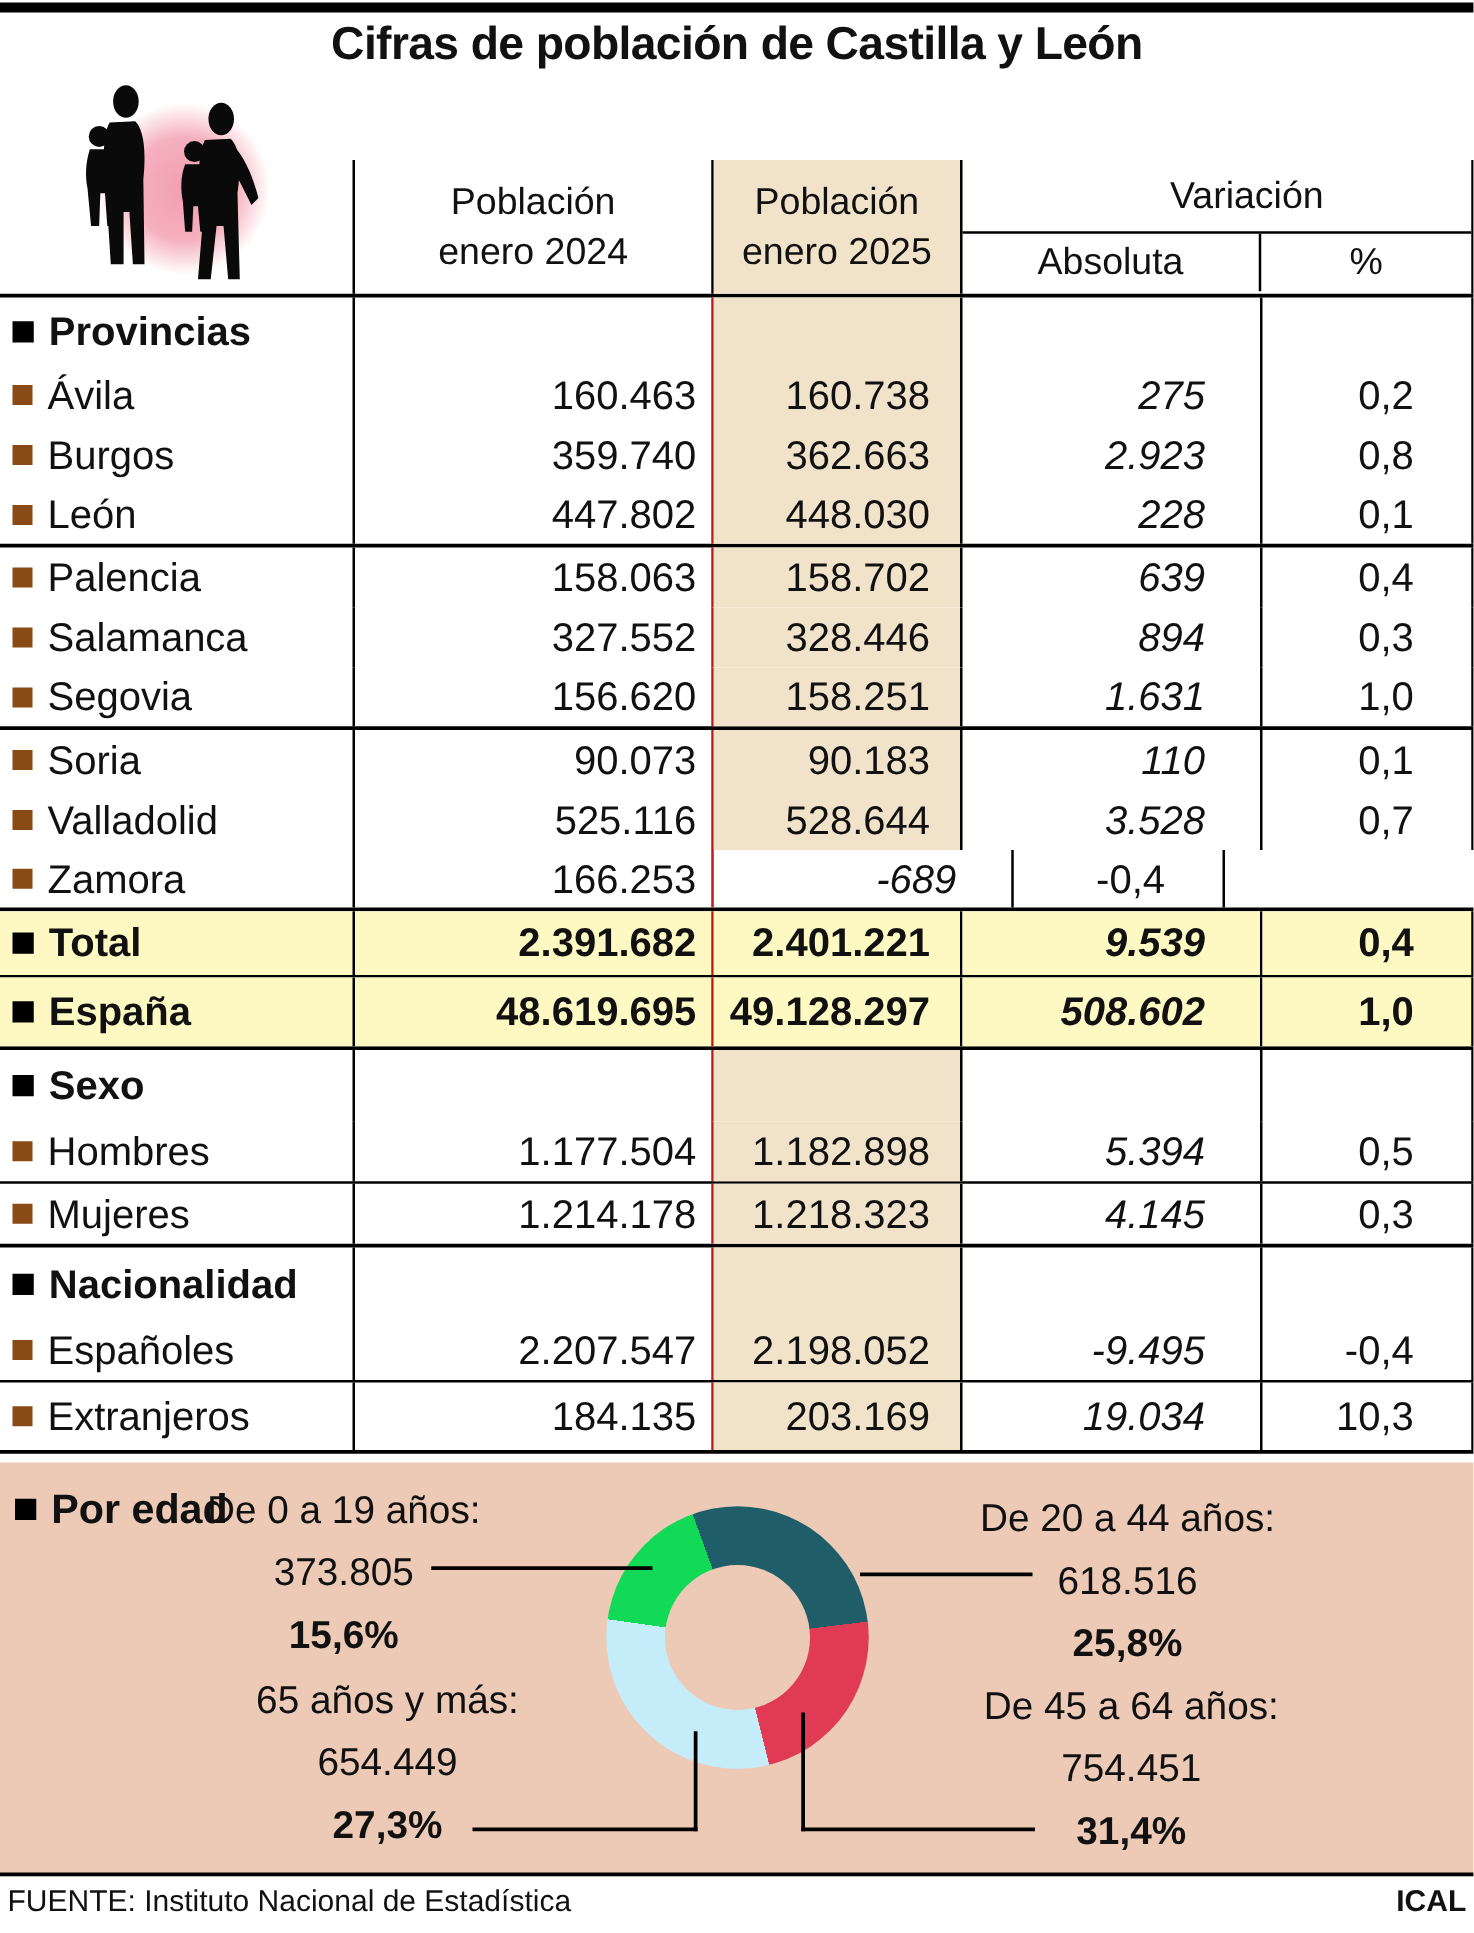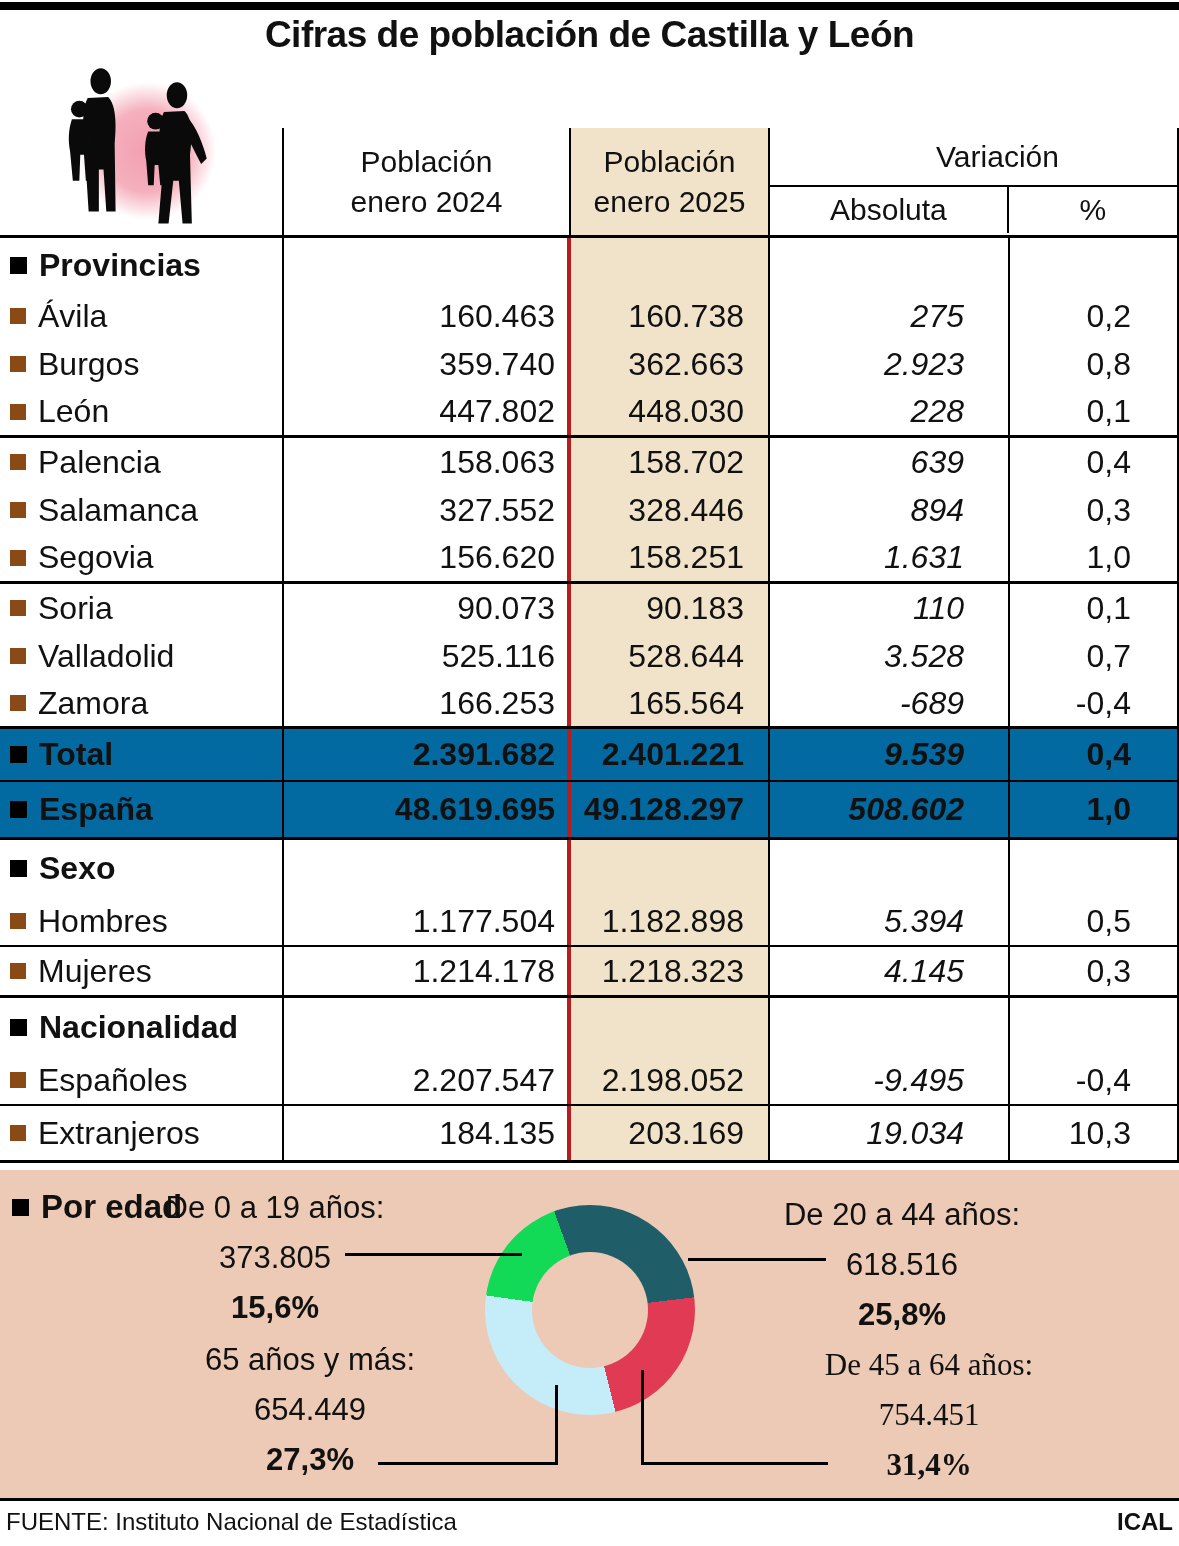--- a/index.html
+++ b/index.html
@@ -21,29 +21,29 @@
   .h-var-top{height:57px;line-height:57px;border-bottom:2px solid #000;padding-left:48px;}
   .h-var-sub{display:flex;height:46px;line-height:46px;}
   .h-abs{width:240px;border-right:2px solid #000;box-sizing:border-box;}
   .h-pct{width:169px;}
   .hline{width:1179px;background:#000;}
   .hl3{height:3px;} .hl2{height:2px;}
 
   .trow{display:flex;align-items:center;font-size:32px;}
   .c{box-sizing:border-box;height:100%;display:flex;align-items:center;}
   .c.label{width:284px;border-right:2px solid #000;padding-left:10px;}
-  .c.v24{width:287px;border-right:4px solid #b91c1c;justify-content:flex-end;padding-right:12px;}
+  .c.v24{width:287px;border-right:2px solid #b91c1c;justify-content:flex-end;padding-right:12px;}
   .c.v25{width:199px;border-right:2px solid #000;background:#f1e3ca;justify-content:flex-end;padding-right:24px;}
   .c.abs{width:240px;border-right:2px solid #000;justify-content:flex-end;padding-right:44px;font-style:italic;}
   .c.pct{width:169px;border-right:2px solid #000;justify-content:flex-end;padding-right:46px;}
   .bullet{display:inline-block;width:16px;height:16px;background:#8a4a15;margin-right:12px;flex:none;}
   .trow.section{font-weight:bold;}
   .trow.section .bullet{background:#000;width:17px;height:17px;}
   .trow.total{font-weight:bold;}
-  .trow.total .c{background:#0369a1;}
+  .trow.total .c{background:#fef9c3;}
   .trow.total .bullet{background:#000;width:17px;height:17px;}
   .h48{height:48px;} .h47{height:47px;} .h46{height:46px;} .h54{height:54px;}
   .h51{height:51px;} .h55{height:55px;} .h57{height:57px;} .h58{height:58px;}
 
   
   .agebox{position:absolute;left:0;top:1170px;width:1179px;height:328px;background:#eccab5;
           border-bottom:3px solid #000;}
   .age-title{position:absolute;left:12px;top:18px;font-size:33px;font-weight:bold;display:flex;align-items:center;}
   .age-title .bullet{background:#000;width:17px;height:17px;}
   .donut{position:absolute;left:485px;top:35px;width:210px;height:210px;border-radius:50%;
@@ -51,21 +51,21 @@
             #1f5e68 0deg 103deg,
             #e13a55 103deg 186deg,
             #c5ecf9 186deg 298deg,
             #12d956 298deg 360deg);}
   .donut-hole{position:absolute;left:47px;top:47px;width:116px;height:116px;border-radius:50%;background:#eccab5;}
   .age-group{position:absolute;text-align:center;font-size:31px;line-height:50px;}
   .age-group .pct{font-weight:bold;}
   .ag-a{left:115px;top:13px;width:320px;}
   .ag-b{left:740px;top:20px;width:324px;}
   .ag-c{left:150px;top:165px;width:320px;}
-  .ag-d{left:769px;top:170px;width:320px;font-family:Liberation Serif, serif;}
+  .ag-d{left:745px;top:170px;width:320px;}
   .lead{position:absolute;background:#000;}
 
   
   .footer{position:absolute;left:0;top:1508px;width:1179px;display:flex;
           justify-content:space-between;padding:0 6px;box-sizing:border-box;font-size:24px;}
   .footer .credit{font-weight:bold;}
 </style>
 </head>
 <body>
 
@@ -212,21 +212,20 @@
       <div class="c v25">528.644</div>
       <div class="c abs">3.528</div>
       <div class="c pct">0,7</div>
     </div>
     <div class="trow h46">
       <div class="c label">
           <span class="bullet"></span>
           <span>Zamora</span>
         </div>
       <div class="c v24">166.253</div>
-      <div class="c v25">165.564</div>
       <div class="c abs">-689</div>
       <div class="c pct">-0,4</div>
     </div>
     <div class="hline hl3"></div>
     <div class="trow total h51">
       <div class="c label">
           <span class="bullet"></span>
           <span>Total</span>
         </div>
       <div class="c v24">2.391.682</div>

